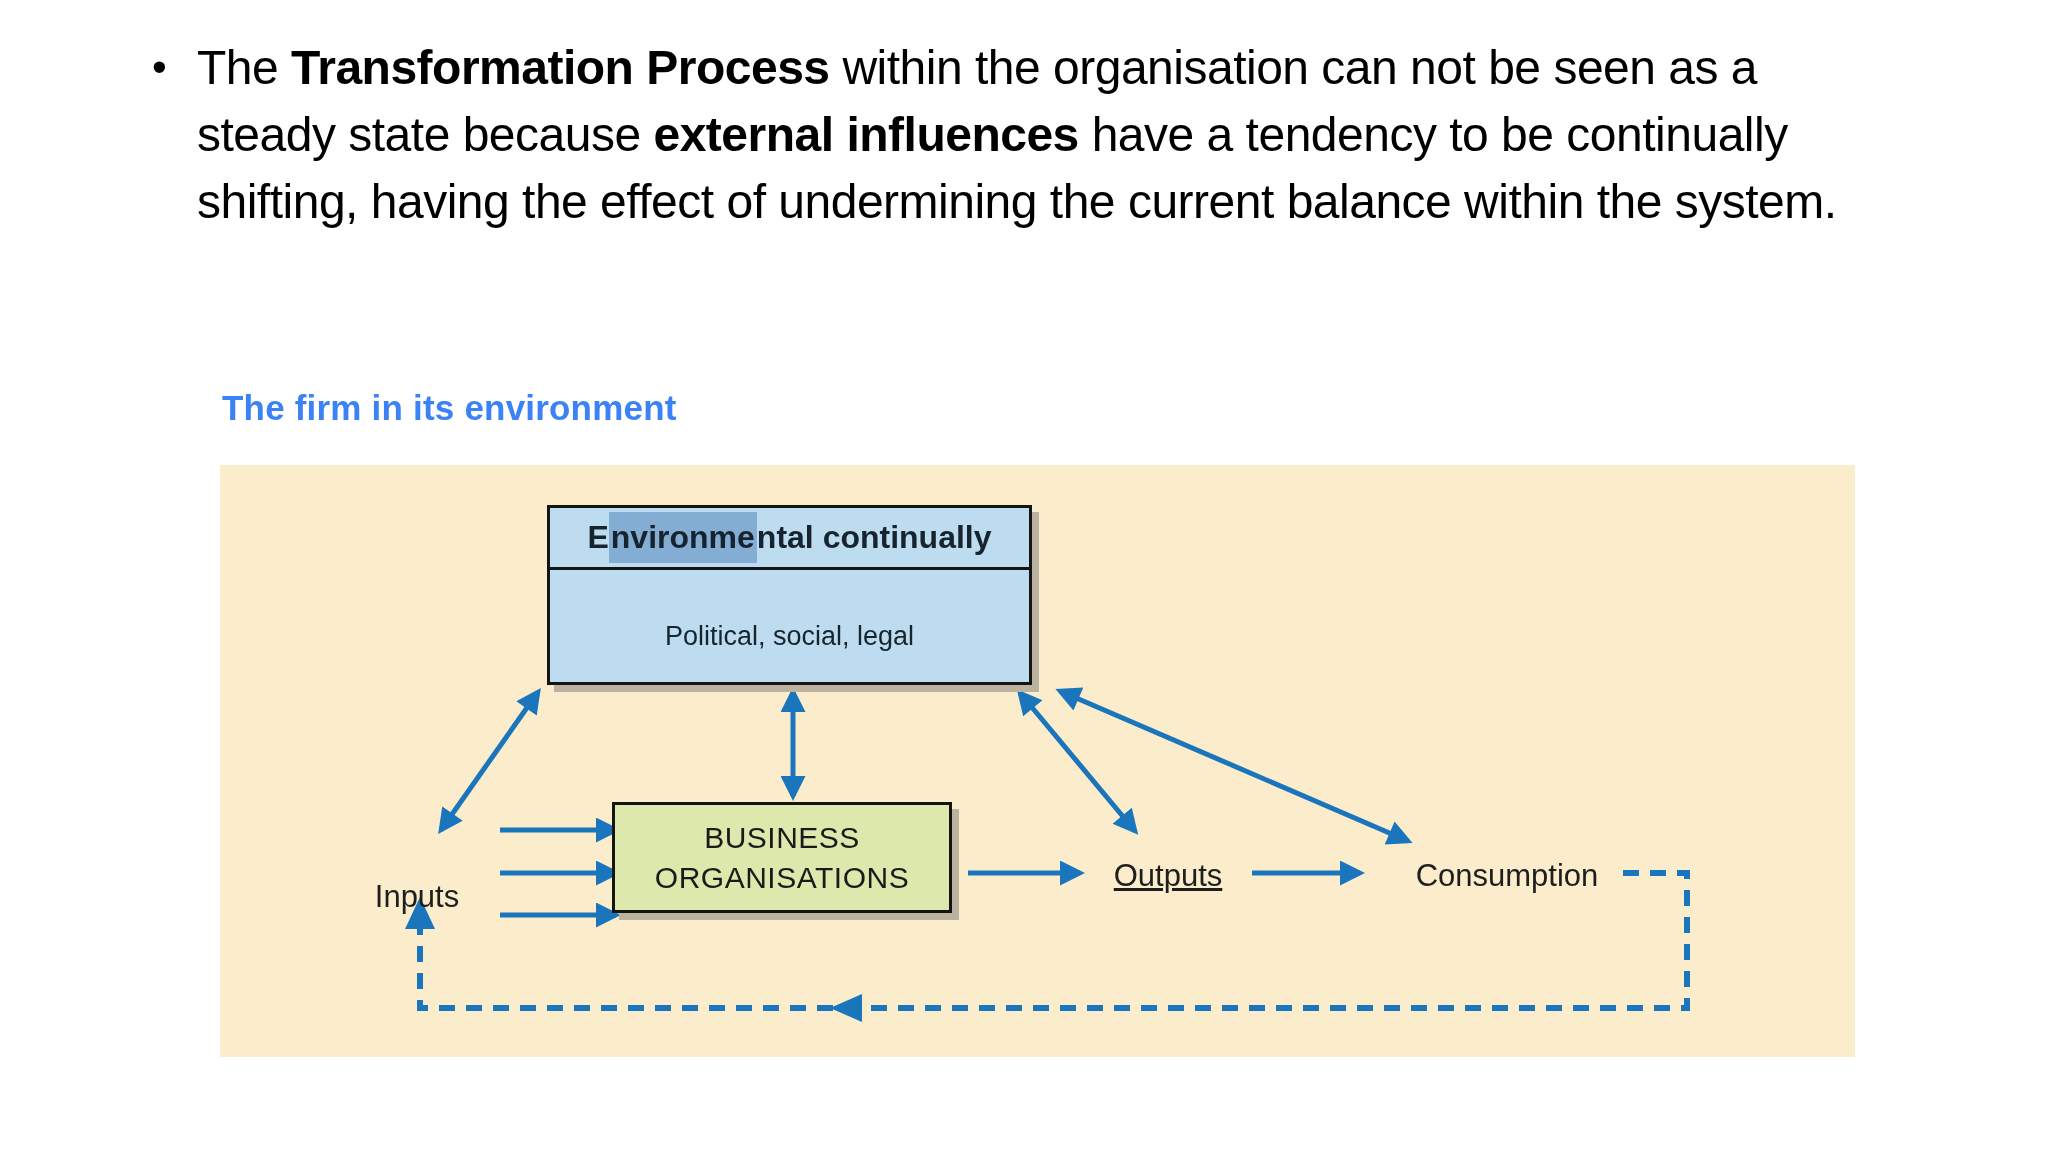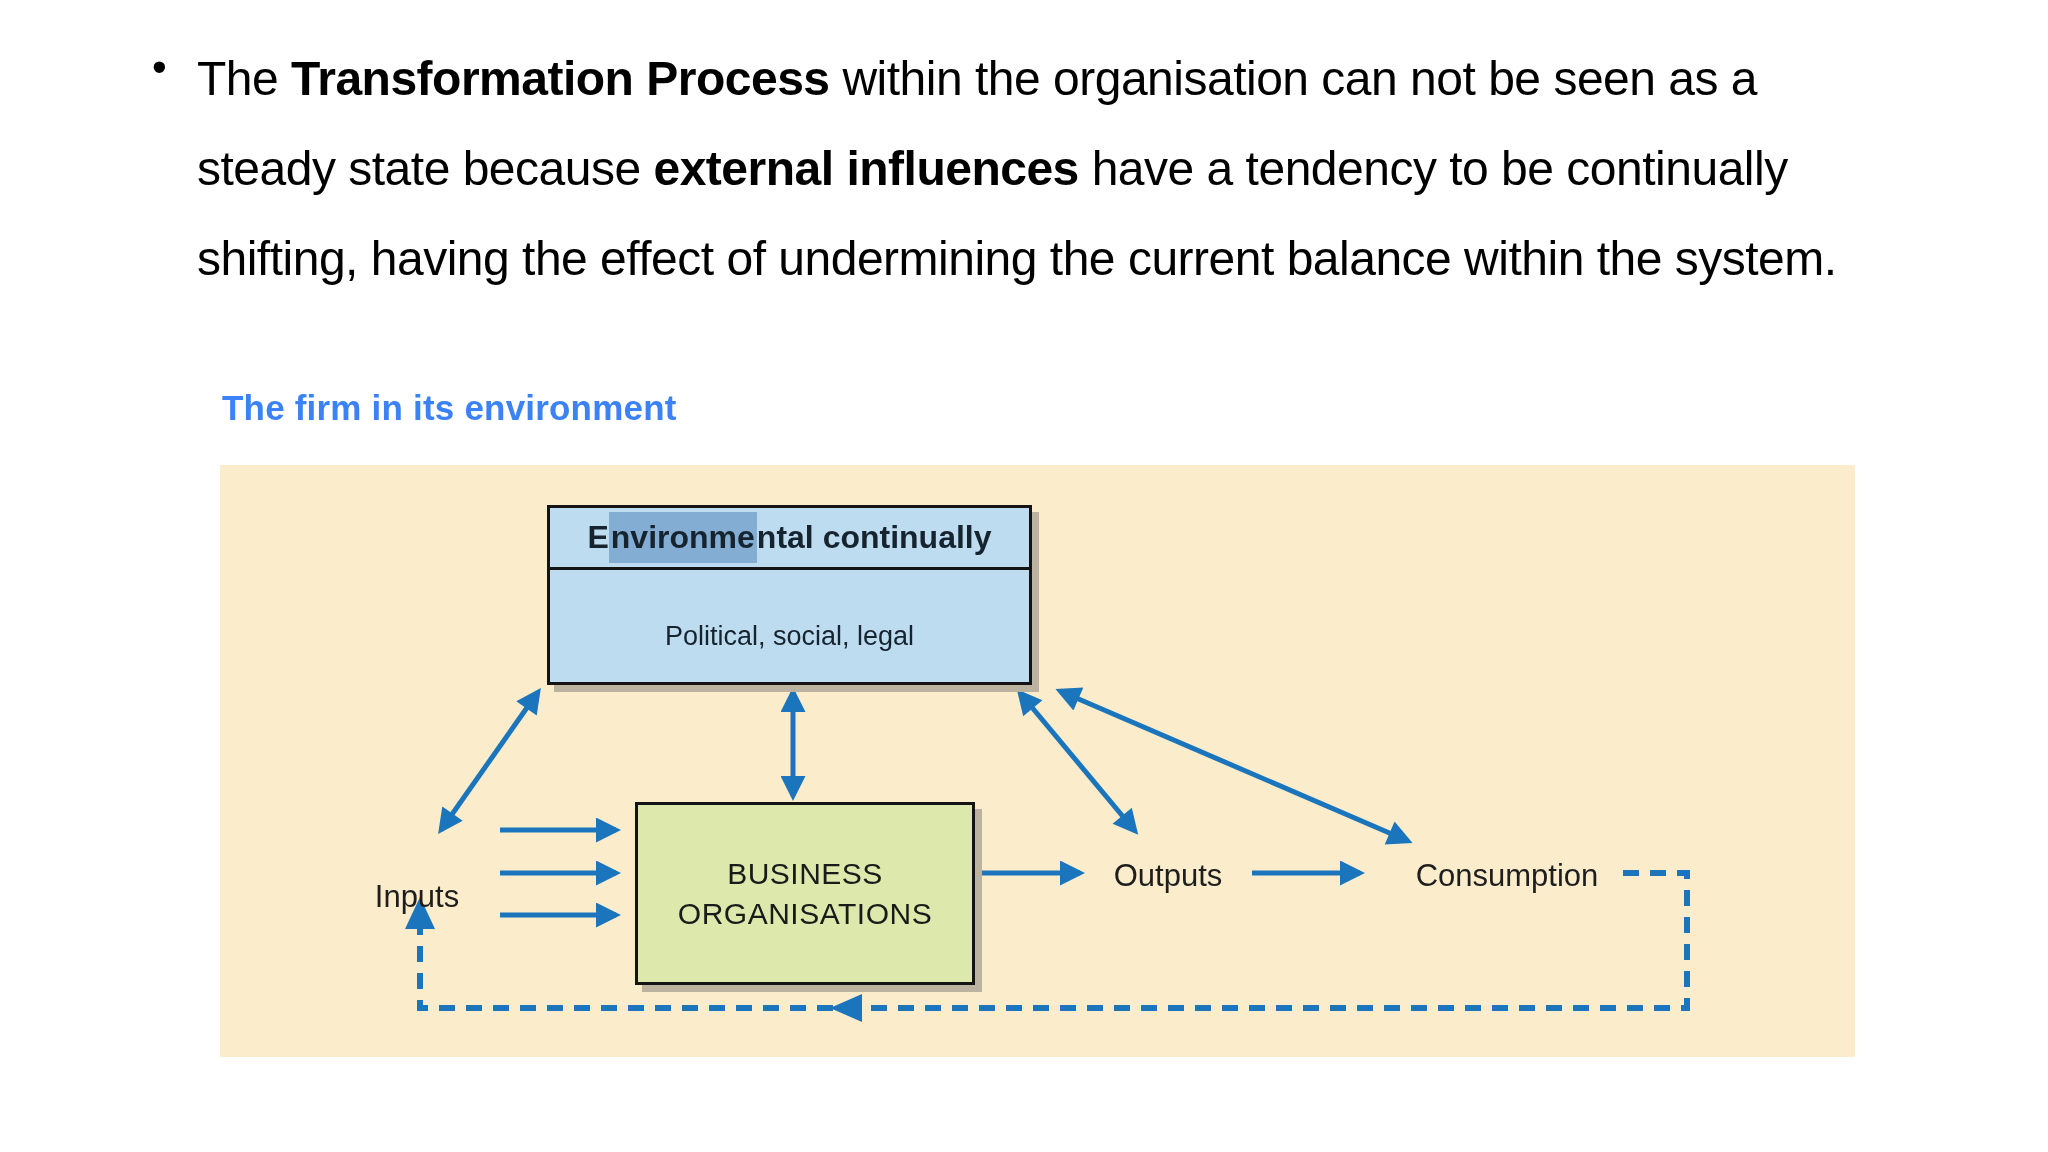--- a/index.html
+++ b/index.html
@@ -3,40 +3,40 @@
 <meta charset="utf-8">
 <style>
   html,body{margin:0;padding:0;background:#ffffff;}
   #slide{
     position:relative;width:2048px;height:1152px;background:#ffffff;overflow:hidden;
     font-family:"Liberation Sans",sans-serif;
   }
   
   .bullet-block{position:absolute;left:152px;top:34px;width:1760px;display:flex;}
   .bullet-marker{width:45px;font-size:42px;line-height:65px;color:#000;flex:0 0 45px;}
-  .bullet-text{width:1700px;font-size:48px;line-height:90px;color:#000;letter-spacing:-0.5px;}
+  .bullet-text{width:1700px;font-size:48px;line-height:67px;color:#000;letter-spacing:-0.5px;}
   .bullet-text b{font-weight:bold;}
   
   .caption{position:absolute;left:222px;top:388px;font-size:35px;font-weight:bold;color:#3b82f6;letter-spacing:0.2px;}
   
   .panel{position:absolute;left:220px;top:465px;width:1635px;height:592px;background:var(--panel-bg,#FBEDCB);}
   .panel svg{position:absolute;left:0;top:0;}
   .dbox{position:absolute;border:3px solid #141414;box-shadow:7px 7px 0 var(--shadow,#BBB3A0);box-sizing:border-box;}
   .env-box{left:327px;top:40px;width:485px;height:180px;background:var(--env-fill,#BEDCF0);}
   .env-header{height:62px;border-bottom:3px solid #141414;display:flex;align-items:center;justify-content:center;
     font-size:32px;font-weight:bold;color:var(--text-dark,#16242F);box-sizing:border-box;white-space:pre;}
   .env-header .hl{background:var(--env-highlight,#84ADD3);padding:7px 2px;}
   .env-body{height:132px;display:flex;flex-direction:column;align-items:center;justify-content:center;
     font-size:27px;line-height:34px;color:var(--text-dark,#16242F);}
-  .biz-box{left:415px;top:337px;width:340px;height:183px;background:var(--business-fill,#DCE8AC);
+  .biz-box{left:392px;top:337px;width:340px;height:111px;background:var(--business-fill,#DCE8AC);
     display:flex;flex-direction:column;align-items:center;justify-content:center;
     font-size:30px;line-height:40px;color:#1a1a1a;letter-spacing:0.5px;}
   .flow-label{position:absolute;transform:translate(-50%,-50%);font-size:31px;color:#1e1e1e;white-space:nowrap;}
   .lbl-inputs{left:197px;top:412px;margin-top:20px;}
-  .lbl-outputs{left:948px;top:411px;}
+  .lbl-outputs{left:948px;top:411px;text-decoration:underline;}
   .lbl-consumption{left:1287px;top:411px;}
   
   .arrow{stroke:var(--arrow-blue,#1B75BC);stroke-width:5;}
   .dashed{stroke:var(--arrow-blue,#1B75BC);stroke-width:6;fill:none;stroke-dasharray:16 11;}
   .ahead, marker path{fill:var(--arrow-blue,#1B75BC);stroke:none;}
 </style>
 </head>
 <body>
 
 <div id="slide">

